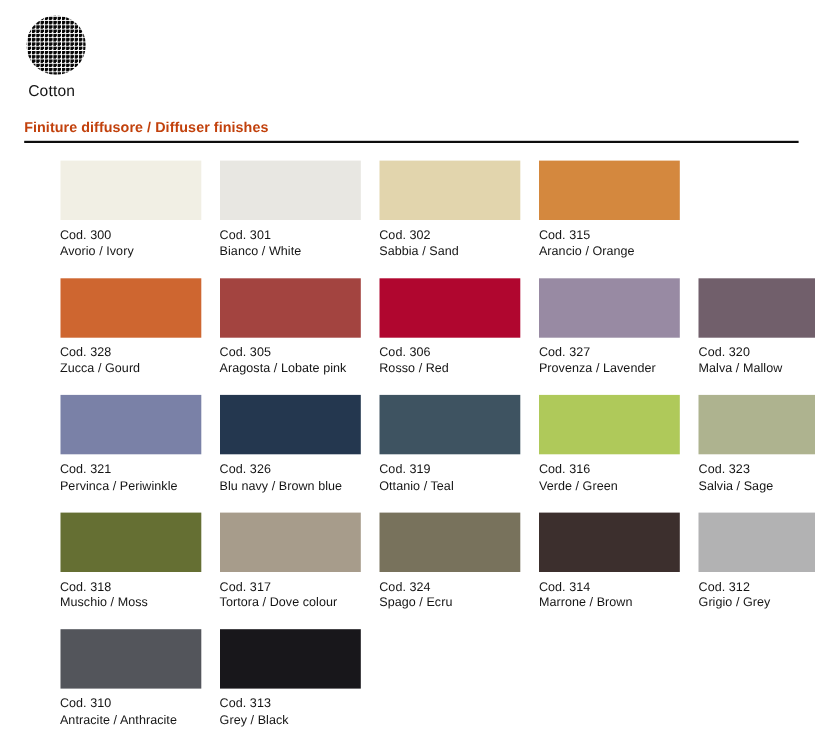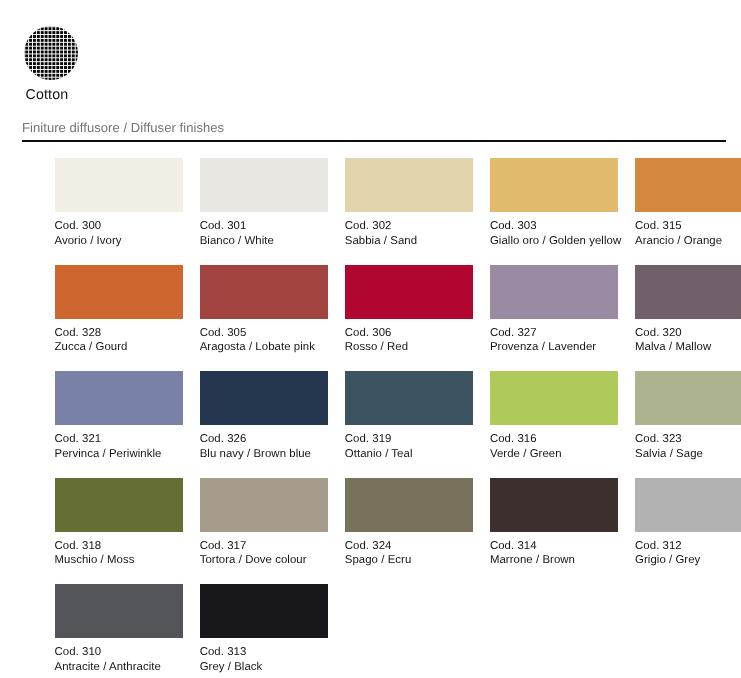--- a/index.html
+++ b/index.html
@@ -4,38 +4,38 @@
 <title>Finiture diffusore / Diffuser finishes</title>
 <style>
   html,body{margin:0;padding:0;}
   body{
     width:741px;height:678px;background:#ffffff;
     font-family:"Liberation Sans",sans-serif;
     -webkit-font-smoothing:antialiased;
     text-rendering:geometricPrecision;
     color:#1b1b1b;overflow:hidden;position:relative;
   }
-  .page{position:absolute;left:0;top:12px;width:741px;height:552px;
+  .page{position:absolute;left:0;top:0;width:741px;height:552px;
     transform:translateZ(0);}
 
   
   .material{position:absolute;left:23.6px;top:13.6px;}
   .material-disc{width:54px;height:54px;display:block;}
   .material-label{
     position:absolute;left:2px;top:61px;
     font-size:14.2px;line-height:16px;letter-spacing:0.01em;
     color:#141414;white-space:nowrap;
   }
 
   
   .section-head{position:absolute;left:20px;top:108px;width:706px;}
   .section-title{
     padding-left:2px;
-    font-size:13px;font-weight:normal;letter-spacing:0.005em;
-    color:#737373;line-height:15px;white-space:nowrap;
+    font-size:13px;font-weight:bold;letter-spacing:0.005em;
+    color:#c2410c;line-height:15px;white-space:nowrap;
   }
   .section-rule{
     position:absolute;left:2px;top:19.5px;width:704px;height:2px;background:#0d0d0d;
   }
 
   
   .grid{position:absolute;left:19.5px;top:146px;width:708px;}
   .row{display:flex;gap:16.9px;height:106.5px;margin-left:35px;}
   .cell{width:128.25px;}
   .chip{width:128.25px;height:54.4px;display:block;}
@@ -79,25 +79,20 @@
         </div>
         <div class="cell">
           <div class="chip" style="background: rgb(232, 231, 226);"></div>
           <div class="chip-code">Cod. 301</div>
           <div class="chip-name">Bianco / White</div>
         </div>
         <div class="cell">
           <div class="chip" style="background: rgb(226, 213, 173);"></div>
           <div class="chip-code">Cod. 302</div>
           <div class="chip-name">Sabbia / Sand</div>
-        </div>
-        <div class="cell">
-          <div class="chip" style="background: rgb(225, 186, 109);"></div>
-          <div class="chip-code">Cod. 303</div>
-          <div class="chip-name">Giallo oro / Golden yellow</div>
         </div>
         <div class="cell">
           <div class="chip" style="background: rgb(212, 136, 62);"></div>
           <div class="chip-code">Cod. 315</div>
           <div class="chip-name">Arancio / Orange</div>
         </div>
       </div>
       <div class="row">
         <div class="cell">
           <div class="chip" style="background: rgb(206, 102, 48);"></div>

